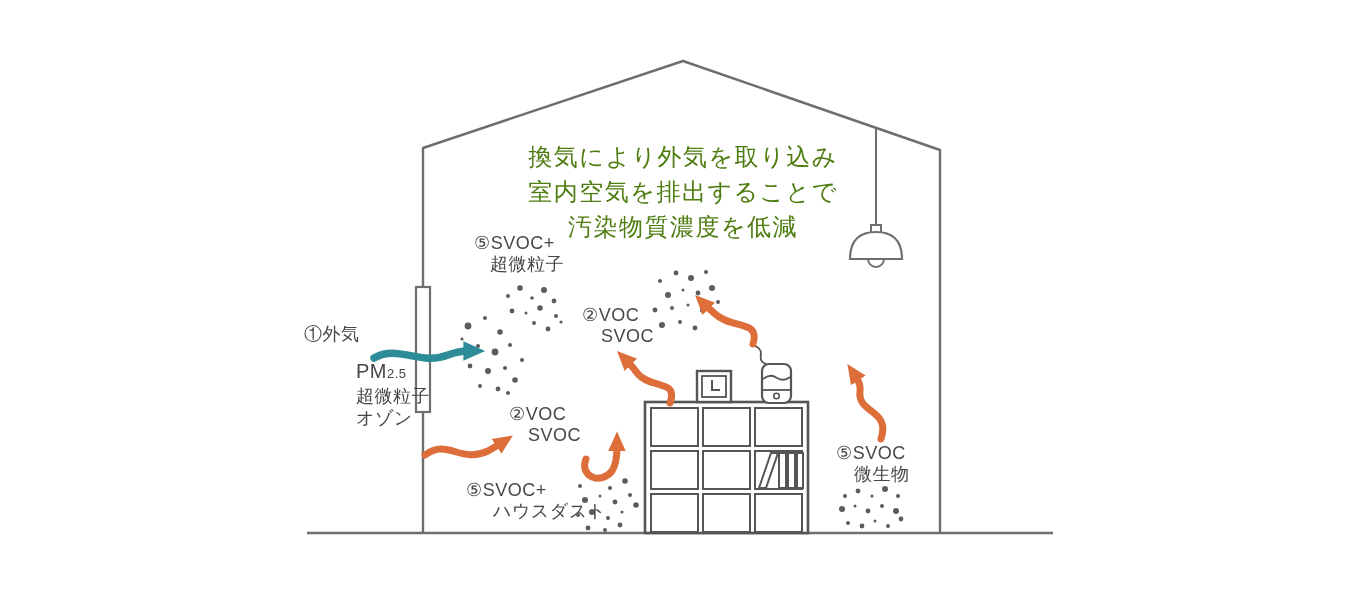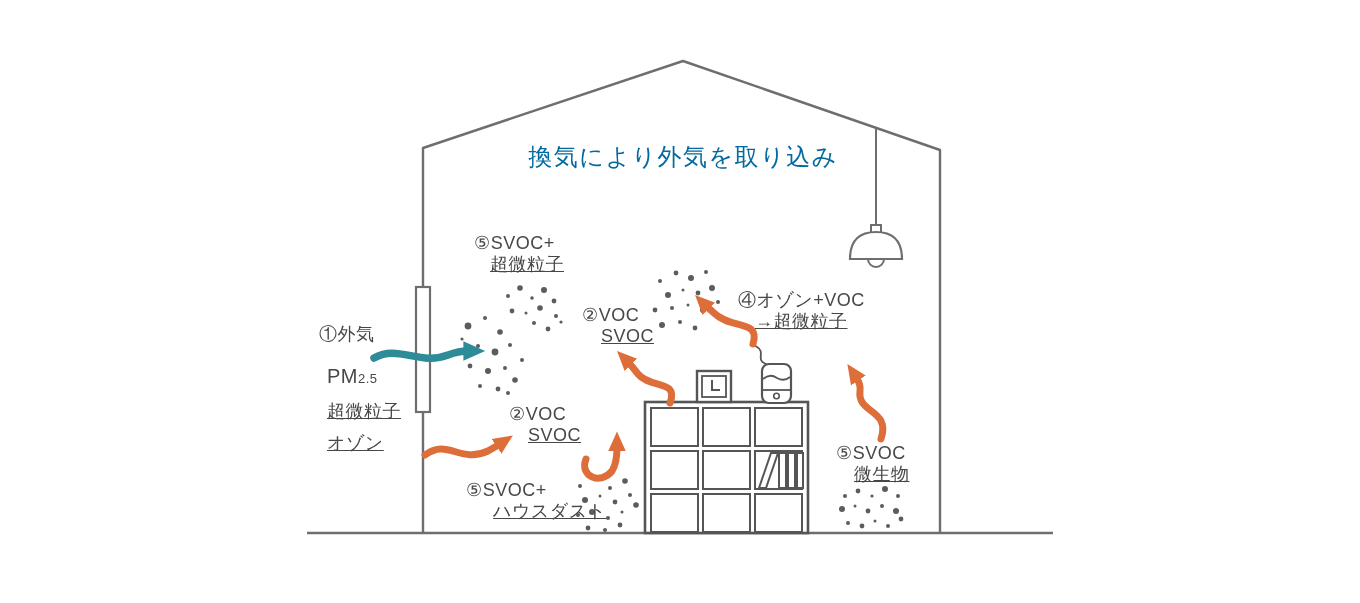--- a/index.html
+++ b/index.html
@@ -19,26 +19,26 @@
   }
   .scene{position:absolute;left:0;top:0;width:1360px;height:603px;}
   .lbl{
     position:absolute;
     color:var(--text);
     font-size:18px;
     line-height:21px;
     white-space:nowrap;
     letter-spacing:0.5px;
   }
-  .lbl .l2{display:block;text-decoration:underline;}
+  .lbl .l2{display:block;}
   .title{
     position:absolute;
     left:483px;top:139px;width:400px;
     text-align:center;
-    color:#0369a1;
+    color:#4d7c0f;
     font-size:24px;
     line-height:35px;
     letter-spacing:1.5px;
     font-weight:500;
     white-space:nowrap;
   }
   .pm-sub{font-size:13px;}
   .pm-line{font-size:20px;letter-spacing:0.5px;}
 </style>
 </head>
@@ -197,42 +197,40 @@
 
     <path d="M670,403 C679,379 650,389 638,374 C634,369 631,365 628,362" fill="none" stroke="#dd6e3a" stroke-width="7" stroke-linecap="round" marker-end="url(#ah-orange)"></path>
 
     <path d="M753,344 C761,319 731,330 714,313 C711,310 708,308 706,306" fill="none" stroke="#dd6e3a" stroke-width="7" stroke-linecap="round" marker-end="url(#ah-orange)"></path>
 
     <path d="M881,439 C891,409 857,414 860,391 C861,384 858,380 856,377" fill="none" stroke="#dd6e3a" stroke-width="7" stroke-linecap="round" marker-end="url(#ah-orange)"></path>
   </svg>
 
   <div class="title">
     <span style="display:block">換気により外気を取り込み</span>
+    <span style="display:block">室内空気を排出することで</span>
+    <span style="display:block">汚染物質濃度を低減</span>
   </div>
 
   <div class="lbl" style="left:474px;top:233px;">
     <span>⑤SVOC+</span>
     <span class="l2" style="margin-left:16px;">超微粒子</span>
   </div>
 
   <div class="lbl" style="left:582px;top:305px;">
     <span>②VOC</span>
     <span class="l2" style="margin-left:19px;">SVOC</span>
   </div>
 
-  <div class="lbl" style="left:738px;top:290px;">
-    <span>④オゾン+VOC</span>
-    <span class="l2" style="margin-left:17px;">→超微粒子</span>
-  </div>
-
-  <div class="lbl" style="left:319px;top:324px;">
+
+  <div class="lbl" style="left:304px;top:324px;">
     <span>①外気</span>
   </div>
 
-  <div class="lbl" style="left:327px;top:360px;line-height:32px;">
+  <div class="lbl" style="left:356px;top:360px;line-height:22px;">
     <span class="pm-line"><span>PM</span><span class="pm-sub">2.5</span></span>
     <span class="l2">超微粒子</span>
     <span class="l2">オゾン</span>
   </div>
 
   <div class="lbl" style="left:509px;top:404px;">
     <span>②VOC</span>
     <span class="l2" style="margin-left:19px;">SVOC</span>
   </div>
 

